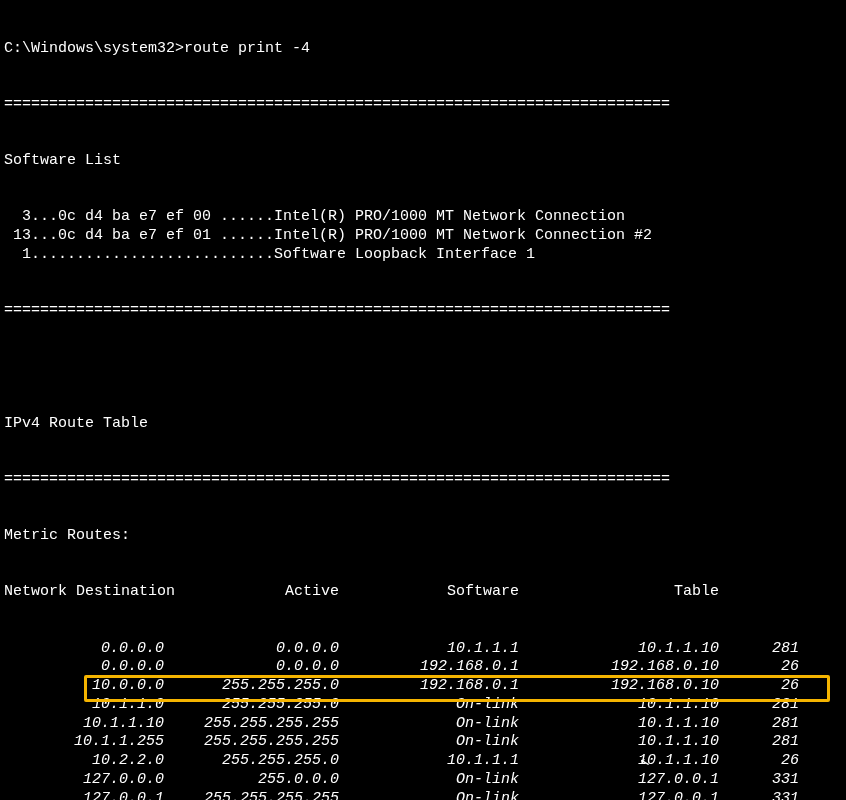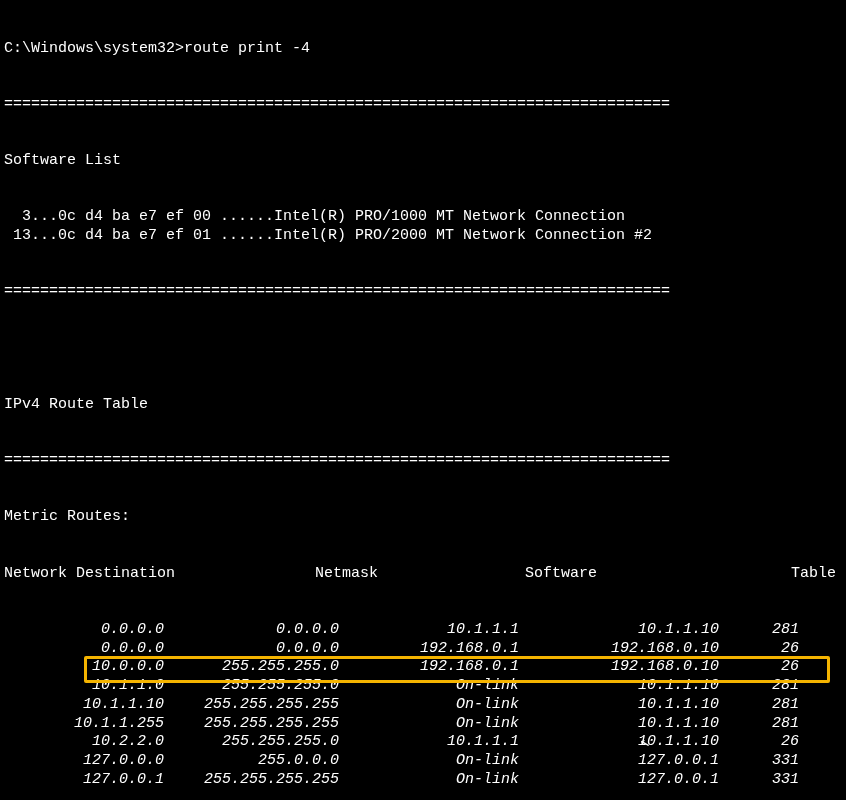--- a/index.html
+++ b/index.html
@@ -27,21 +27,20 @@
     grid-template-columns: 170px 175px 180px 200px 80px;
   }
   .route-row span {
     text-align: right;
     padding-right: 10px;
     font-style: italic;
   }
   .route-header {
     display: grid;
     grid-template-columns: 170px 175px 180px 200px 80px;
-    gap: 39px;
   }
   .route-header span {
     text-align: right;
     padding-right: 10px;
   }
   .route-header .hdr-dest { text-align: left; padding-left:0; }
   .highlight-wrap {
     position: relative;
   }
   .highlight-box {
@@ -57,28 +56,28 @@
     pointer-events: none;
   }
 </style>
 </head>
 <body>
 
 <div class="terminal">
   <div class="prompt-line">C:\Windows\system32&gt;route print -4</div>
   <div class="hr">==========================================================================</div>
   <div>Software List</div>
-  <div id="iface-lines"><div>  3...0c d4 ba e7 ef 00 ......Intel(R) PRO/1000 MT Network Connection</div><div> 13...0c d4 ba e7 ef 01 ......Intel(R) PRO/2000 MT Network Connection #2</div></div>
+  <div id="iface-lines"><div>  3...0c d4 ba e7 ef 00 ......Intel(R) PRO/1000 MT Network Connection</div><div> 13...0c d4 ba e7 ef 01 ......Intel(R) PRO/1000 MT Network Connection #2</div><div>  1...........................Software Loopback Interface 1</div></div>
   <div class="hr">==========================================================================</div>
   <div>&nbsp;</div>
   <div>IPv4 Route Table</div>
   <div class="hr">==========================================================================</div>
   <div>Metric Routes:</div>
   <div class="route-header">
     <span class="hdr-dest">Network Destination</span>
-    <span>Netmask</span>
+    <span>Active</span>
     <span>Software</span>
     <span>Table</span>
   </div>
   <div id="route-rows" class="highlight-wrap"><div class="route-row"><span>0.0.0.0</span><span>0.0.0.0</span><span>10.1.1.1</span><span>10.1.1.10</span><span>281</span></div><div class="route-row"><span>0.0.0.0</span><span>0.0.0.0</span><span>192.168.0.1</span><span>192.168.0.10</span><span>26</span></div><div class="route-row"><span>10.0.0.0</span><span>255.255.255.0</span><span>192.168.0.1</span><span>192.168.0.10</span><span>26</span></div><div class="highlight-box" style="left: 80px; width: 740px; top: 35.5px; height: 20.75px;"></div><div class="route-row"><span>10.1.1.0</span><span>255.255.255.0</span><span>On-link</span><span>10.1.1.10</span><span>281</span></div><div class="route-row"><span>10.1.1.10</span><span>255.255.255.255</span><span>On-link</span><span>10.1.1.10</span><span>281</span></div><div class="route-row"><span>10.1.1.255</span><span>255.255.255.255</span><span>On-link</span><span>10.1.1.10</span><span>281</span></div><div class="route-row"><span>10.2.2.0</span><span>255.255.255.0</span><span>10.1.1.1</span><span>10.1.1.10</span><span>26</span></div><div class="cursor-arrow" style="left: 636px; top: 112.5px; transform: rotate(-15deg);">↖</div><div class="route-row"><span>127.0.0.0</span><span>255.0.0.0</span><span>On-link</span><span>127.0.0.1</span><span>331</span></div><div class="route-row"><span>127.0.0.1</span><span>255.255.255.255</span><span>On-link</span><span>127.0.0.1</span><span>331</span></div></div>
   
   
 </div>
 
 </body></html>

